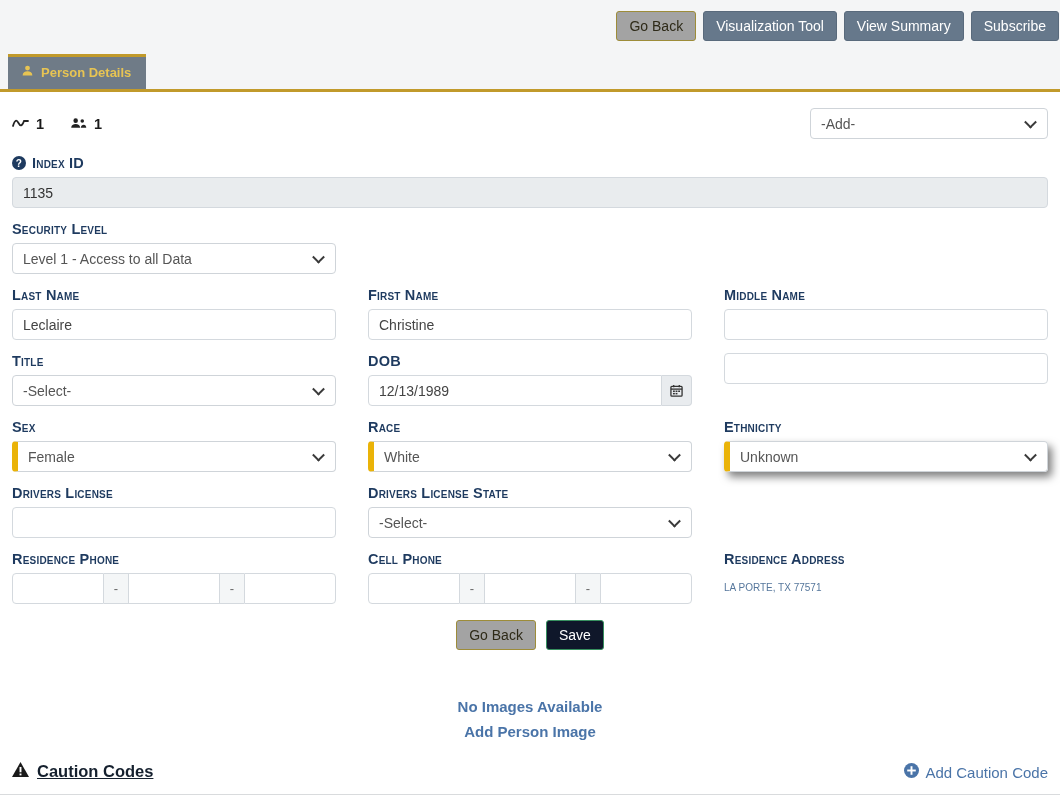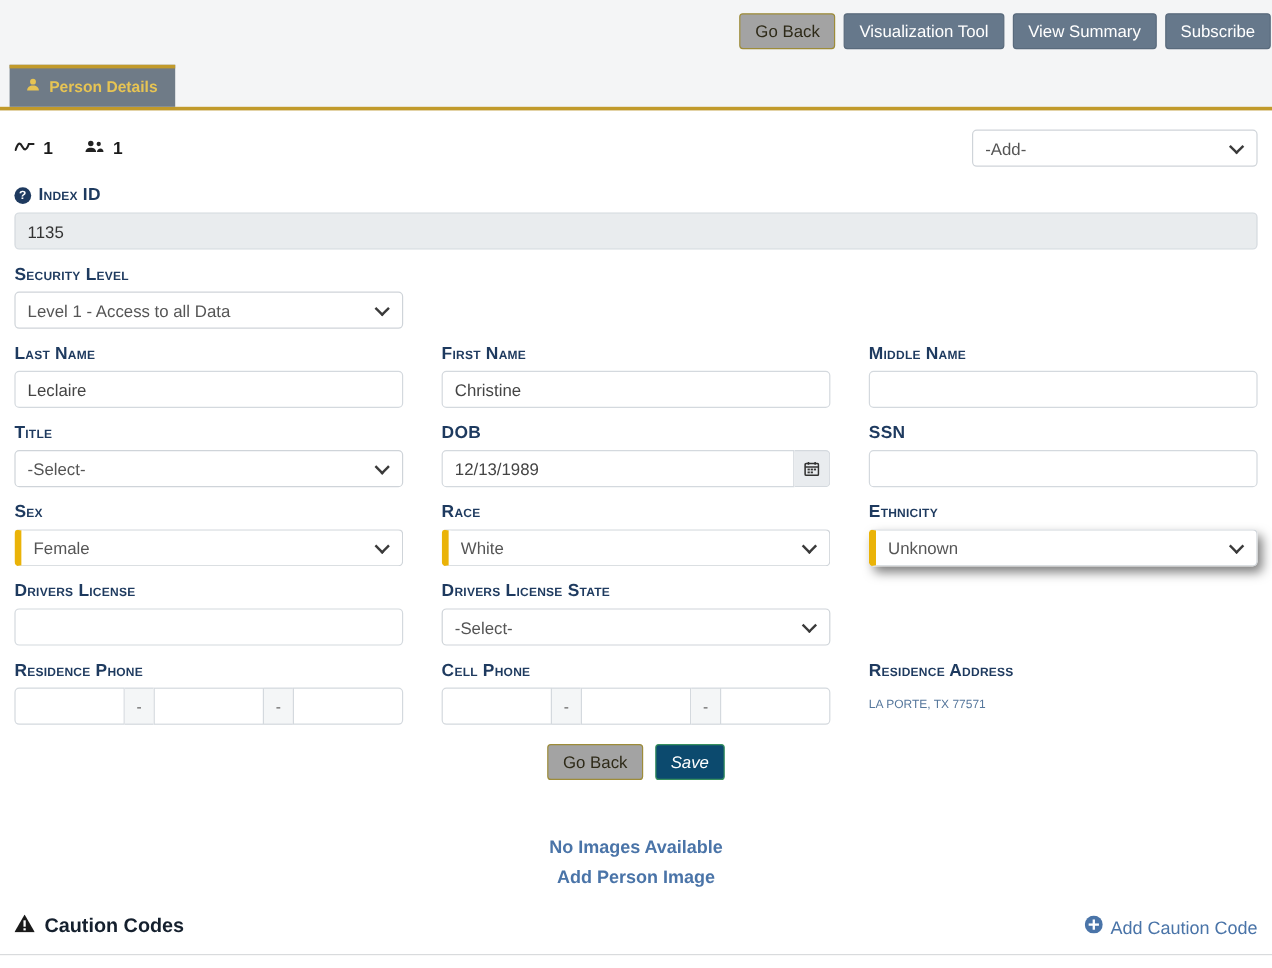--- a/index.html
+++ b/index.html
@@ -13,21 +13,21 @@
 
   
   .top { background:#f4f5f6; padding-top:11px; }
   .top-buttons { display:flex; justify-content:flex-end; gap:7px; padding-right:1px; }
   .btn {
     height:30px; padding:0 12px; font-size:14px; border-radius:3px;
     cursor:pointer; font-family:inherit; line-height:28px;
   }
   .btn.gold  { background:#a3a3a3; border:1px solid #9d8c39; color:#2e2a18; }
   .btn.slate { background:#66788b; border:1px solid #596a7c; color:#ffffff; }
-  .btn.green { background:#0c4a6e; border:1px solid #37905f; color:#ffffff;font-style:italic; }
+  .btn.green { background:#0f172a; border:1px solid #37905f; color:#ffffff; }
 
   .tabrow { margin-top:13px; padding-left:8px; border-bottom:3px solid #c19a2b; display:flex; }
   .tab {
     display:flex; align-items:center; gap:7px;
     background:#6f7b87; border-top:3px solid #c19a2b;
     padding:7px 15px 9px 13px;
     color:#e7c453; font-weight:bold; font-size:13px; cursor:pointer;text-align:center;
   }
 
   
@@ -101,21 +101,21 @@
   .actions-row { display:flex; justify-content:center; gap:10px; margin-top:16px; }
 
   .images-block { margin-top:48px; text-align:center; }
   .no-images { color:#4a74a8; font-weight:bold; font-size:15px; }
   .add-image-link { display:block; margin-top:8px; color:#4a74a8; font-weight:bold; font-size:15px; text-decoration:none; cursor:pointer; }
 
   .caution-row {
     display:flex; justify-content:space-between; align-items:center;
     margin-top:22px; padding:0 12px 13px; border-bottom:1px solid #d9dbdd;
   }
-  .caution-heading { display:flex; align-items:center; gap:8px; font-weight:bold; font-size:16.5px; color:#15202e; }
+  .caution-heading { display:flex; align-items:center; gap:8px; font-weight:bold; font-size:16.5px; color:#15202e;text-decoration:underline; }
   .add-caution { display:flex; align-items:flex-end; gap:6px; color:#4a74a8; font-size:15px; cursor:pointer; }
 </style>
 </head>
 <body>
 
 <div class="page">
 
   <header class="top">
     <div class="top-buttons">
       <button class="btn gold">Go Back</button>
@@ -220,21 +220,20 @@
                 <rect x="3.2" y="7" width="2" height="1.6" fill="#333"></rect>
                 <rect x="6" y="7" width="2" height="1.6" fill="#333"></rect>
                 <rect x="8.8" y="7" width="2" height="1.6" fill="#333"></rect>
                 <rect x="3.2" y="9.6" width="2" height="1.6" fill="#333"></rect>
                 <rect x="6" y="9.6" width="2" height="1.6" fill="#333"></rect>
               </svg>
           </span>
         </div>
       </div>
       <div class="field c3">
-        <div class="lbl">SSN</div>
         <input class="txt" type="text" value="" style="">
       </div>
 
       <div class="field c1">
         <div class="lbl">Sex</div>
         <div class="select-wrap">
           <select class="alert">
             <option>Female</option>
           </select>
         </div>

